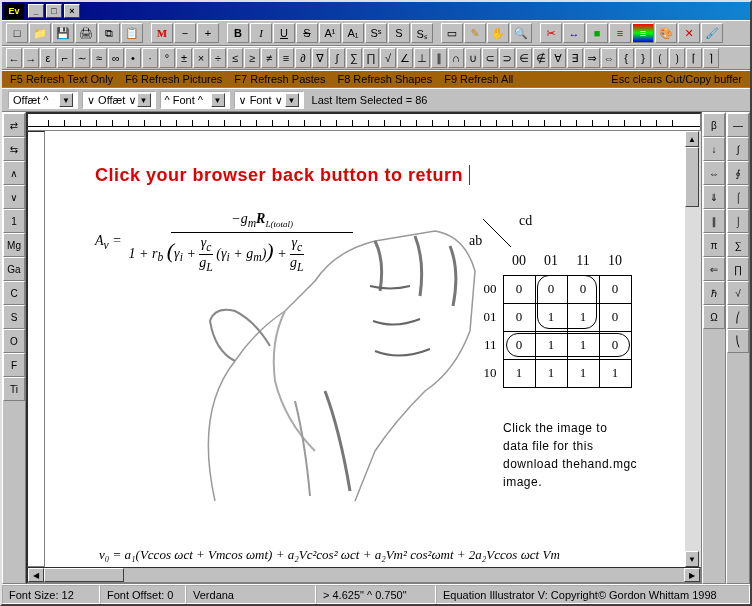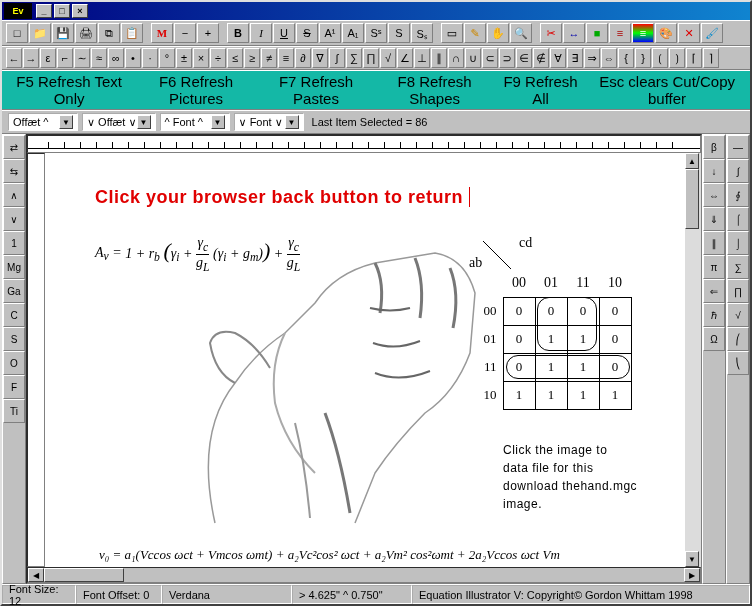--- a/index.html
+++ b/index.html
@@ -24,21 +24,21 @@
 .titlebar {
   background: linear-gradient(to right, #000080, #1084d0);
   color: #fff;
   height: 18px;
   display: flex;
   align-items: center;
   padding: 0 2px;
   font-weight: bold;
 }
 .titlebar .icon {
-  width: 28px; height: 16px;
+  width: 20px; height: 16px;
   background: #000;
   margin-right: 4px;
   display: inline-flex;
   align-items: center;
   justify-content: center;
   font-size: 9px;
   color: #ff0;
 }
 .titlebar .title { flex: 1; }
 .titlebar .winbtns { display: flex; gap: 2px; }
@@ -83,25 +83,24 @@
   display: inline-flex;
   align-items:center; justify-content:center;
   font-size: 11px;
   cursor: default;
 }
 .tbsep { width: 6px; }
 .infobar {
   display: flex;
   padding: 2px 8px;
   gap: 12px;
-  font-size: 15px;
-  background: #14b8a6;
+  font-size: 11px;
+  background: #a16207;
   border-top: 1px solid #fff;
   border-bottom: 1px solid #808080;
-  text-align: center;
 }
 .optbar {
   display: flex;
   align-items: center;
   padding: 2px 6px;
   gap: 4px;
   background: #c0c0c0;
   border-top: 1px solid #fff;
   border-bottom: 1px solid #808080;
 }
@@ -462,20 +461,23 @@
       <div class="canvas-inner">
         <div class="ruler-v"></div>
         <div class="canvas">
 
           <div class="red-msg"><span>Click your browser back button to return</span><span style="border-right:1px solid #d00">&nbsp;</span></div>
 
           <div class="eqn1">
             <span style="font-style:italic">A</span><sub>v</sub>
             <span> = </span>
             <span style="display:inline-block;vertical-align:middle;text-align:center;position:relative;top:0">
+              <span style="display:block;border-bottom:1px solid #000;padding:0 60px 2px;position:relative;left:46px">
+                <span>−g</span><sub>m</sub><span style="font-weight:bold">R</span><sub style="font-size:9px">L(total)</sub>
+              </span>
               <span style="display:block;padding-top:2px">
                 <span>1 + r</span><sub>b</sub>
                 <span style="font-size:22px">(</span><span>γ</span><sub>i</sub><span> + </span>
                 <span style="display:inline-block;vertical-align:middle;text-align:center">
                   <span style="display:block;border-bottom:1px solid #000"><span>γ</span><sub>c</sub></span>
                   <span style="display:block"><span>g</span><sub>L</sub></span>
                 </span>
                 (<span>γ</span><sub>i</sub><span> + g</span><sub>m</sub>)<span style="font-size:22px">)</span>
                 <span> + </span>
                 <span style="display:inline-block;vertical-align:middle;text-align:center">
@@ -599,19 +601,19 @@
         <div class="tbtn">⌡</div>
         <div class="tbtn">∑</div>
         <div class="tbtn">∏</div>
         <div class="tbtn">√</div>
         <div class="tbtn">⎛</div>
         <div class="tbtn">⎝</div>
       </div>
   </div>
 
   <div class="statusbar">
-    <div class="cell" style="width:74px">Font Size: 12</div>
+    <div class="cell" style="width:98px">Font Size: 12</div>
     <div class="cell" style="width:86px">Font Offset: 0</div>
     <div class="cell" style="width:130px">Verdana</div>
     <div class="cell" style="width:120px">&gt; 4.625"  ^ 0.750"</div>
     <div class="cell" style="flex:1">Equation Illustrator V: Copyright© Gordon Whittam 1998</div>
   </div>
 </div>
 
 </body></html>

